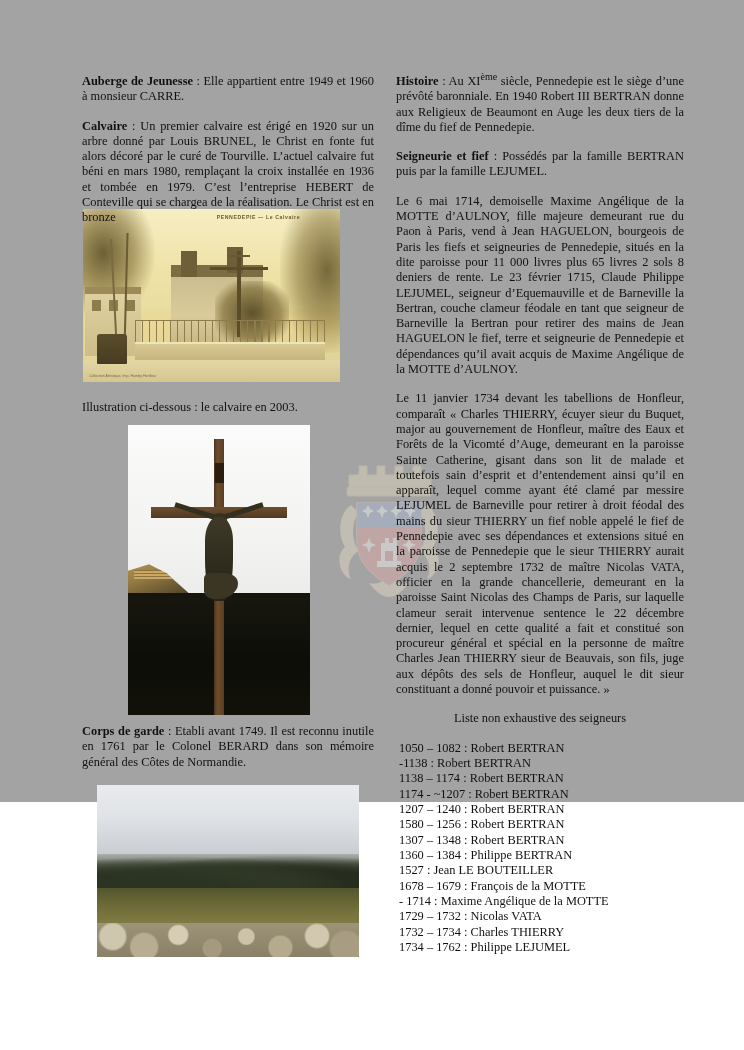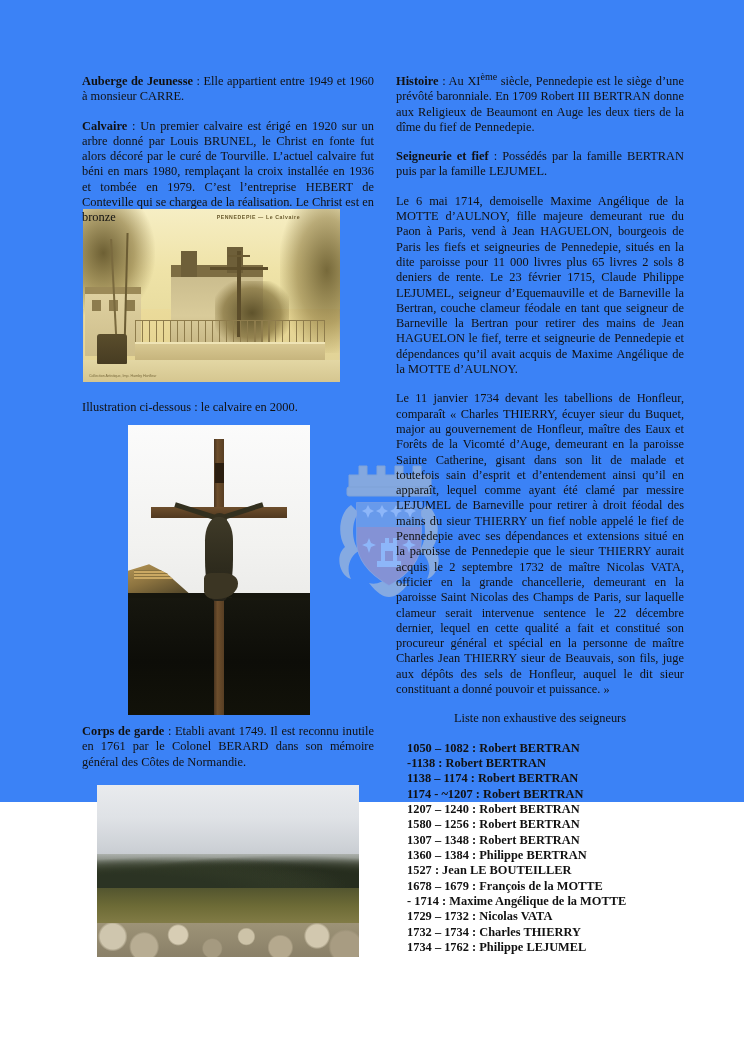--- a/index.html
+++ b/index.html
@@ -14,21 +14,21 @@
     position: relative;
     font-family: "Liberation Serif", "DejaVu Serif", serif;
     color: #111111;
     overflow: hidden;
   }
   .page {
     position: absolute;
     inset: 0;
     width: 744px;
     height: 802px;
-    background: #3b82f6;
+    background: #a3a3a3;
   }
 
   
   .watermark {
     position: absolute;
     left: 333px;
     top: 443px;
     width: 112px;
     height: 155px;
     opacity: 0.42;
@@ -66,24 +66,23 @@
 
   
   .list-title {
     margin: 0 0 14px 0;
     font-size: 12.4px;
     line-height: 15.3px;
     font-weight: normal;
     text-align: center;
   }
   ul.seigneurs {
-    margin: 11px;
+    margin: 3px;
     padding: 0;
     list-style: none;
-    font-weight: bold;
   }
   ul.seigneurs li {
     font-size: 12.4px;
     line-height: 15.35px;
     white-space: nowrap;
   }
 
   
   .figure { position: absolute; z-index: 1; overflow: hidden; }
 
@@ -352,21 +351,21 @@
     <div class="pc-cross"></div>
     <div class="pc-fence"></div>
     <div class="pc-wall"></div>
     <div class="pc-road"></div>
     <div class="pc-car"></div>
     <div class="pc-title">PENNEDEPIE — Le Calvaire</div>
     <div class="pc-credit">Collection Artistique, Imp. Hamby Honfleur</div>
   </div>
 
   <div style="position:absolute; left:82px; top:400px; width:292px; z-index:2;">
-    <p class="caption">Illustration ci-dessous : le calvaire en 2000.</p>
+    <p class="caption">Illustration ci-dessous : le calvaire en 2003.</p>
   </div>
 
   <div class="figure" id="fig-crucifix">
     <div class="cx-sky"></div>
     <div class="cx-ground"></div>
     <div class="cx-roof"></div>
     <div class="cx-hedge"></div>
     <div class="cx-post"></div>
     <div class="cx-arm"></div>
     <div class="cx-plaque"></div>
@@ -383,21 +382,21 @@
 
   <div class="figure" id="fig-field">
     <div class="fd-sky"></div>
     <div class="fd-trees"></div>
     <div class="fd-grass"></div>
     <div class="fd-stones"></div>
   </div>
 
   <div class="col col-right">
 
-    <p class="para"><span class="lead">Histoire</span><span> : Au XI</span><sup class="ordinal">ème</sup><span> siècle, Pennedepie est le siège d’une prévôté baronniale. En 1709 Robert III BERTRAN donne aux Religieux de Beaumont en Auge les deux tiers de la dîme du fief de Pennedepie.</span></p>
+    <p class="para"><span class="lead">Histoire</span><span> : Au XI</span><sup class="ordinal">ème</sup><span> siècle, Pennedepie est le siège d’une prévôté baronniale. En 1940 Robert III BERTRAN donne aux Religieux de Beaumont en Auge les deux tiers de la dîme du fief de Pennedepie.</span></p>
 
     <p class="para"><span class="lead">Seigneurie et fief</span><span> : Possédés par la famille BERTRAN puis par la famille LEJUMEL.</span></p>
 
 
     <p class="para">Le 6 mai 1714, demoiselle Maxime Angélique de la MOTTE d’AULNOY, fille majeure demeurant rue du Paon à Paris, vend à Jean HAGUELON, bourgeois de Paris les fiefs et seigneuries de Pennedepie, situés en la dite paroisse pour 11 000 livres plus 65 livres 2 sols 8 deniers de rente. Le 23 février 1715, Claude Philippe LEJUMEL, seigneur d’Equemauville et de Barneville la Bertran, couche clameur féodale en tant que seigneur de Barneville la Bertran pour retirer des mains de Jean HAGUELON le fief, terre et seigneurie de Pennedepie et dépendances qu’il avait acquis de Maxime Angélique de la MOTTE d’AULNOY.</p>
 
     <p class="para">Le 11 janvier 1734 devant les tabellions de Honfleur, comparaît « Charles THIERRY, écuyer sieur du Buquet, major au gouvernement de Honfleur, maître des Eaux et Forêts de la Vicomté d’Auge, demeurant en la paroisse Sainte Catherine, gisant dans son lit de malade et toutefois sain d’esprit et d’entendement ainsi qu’il en apparaît, lequel comme ayant été clamé par messire LEJUMEL de Barneville pour retirer à droit féodal des mains du sieur THIERRY un fief noble appelé le fief de Pennedepie avec ses dépendances et extensions situé en la paroisse de Pennedepie que le sieur THIERRY aurait acquis le 2 septembre 1732 de maître Nicolas VATA, officier en la grande chancellerie, demeurant en la paroisse Saint Nicolas des Champs de Paris, sur laquelle clameur serait intervenue sentence le 22 décembre dernier, lequel en cette qualité a fait et constitué son procureur général et spécial en la personne de maître Charles Jean THIERRY sieur de Beauvais, son fils, juge aux dépôts des sels de Honfleur, auquel le dit sieur constituant a donné pouvoir et puissance. »</p>
 
     <h2 class="list-title">Liste non exhaustive des seigneurs</h2>
 

